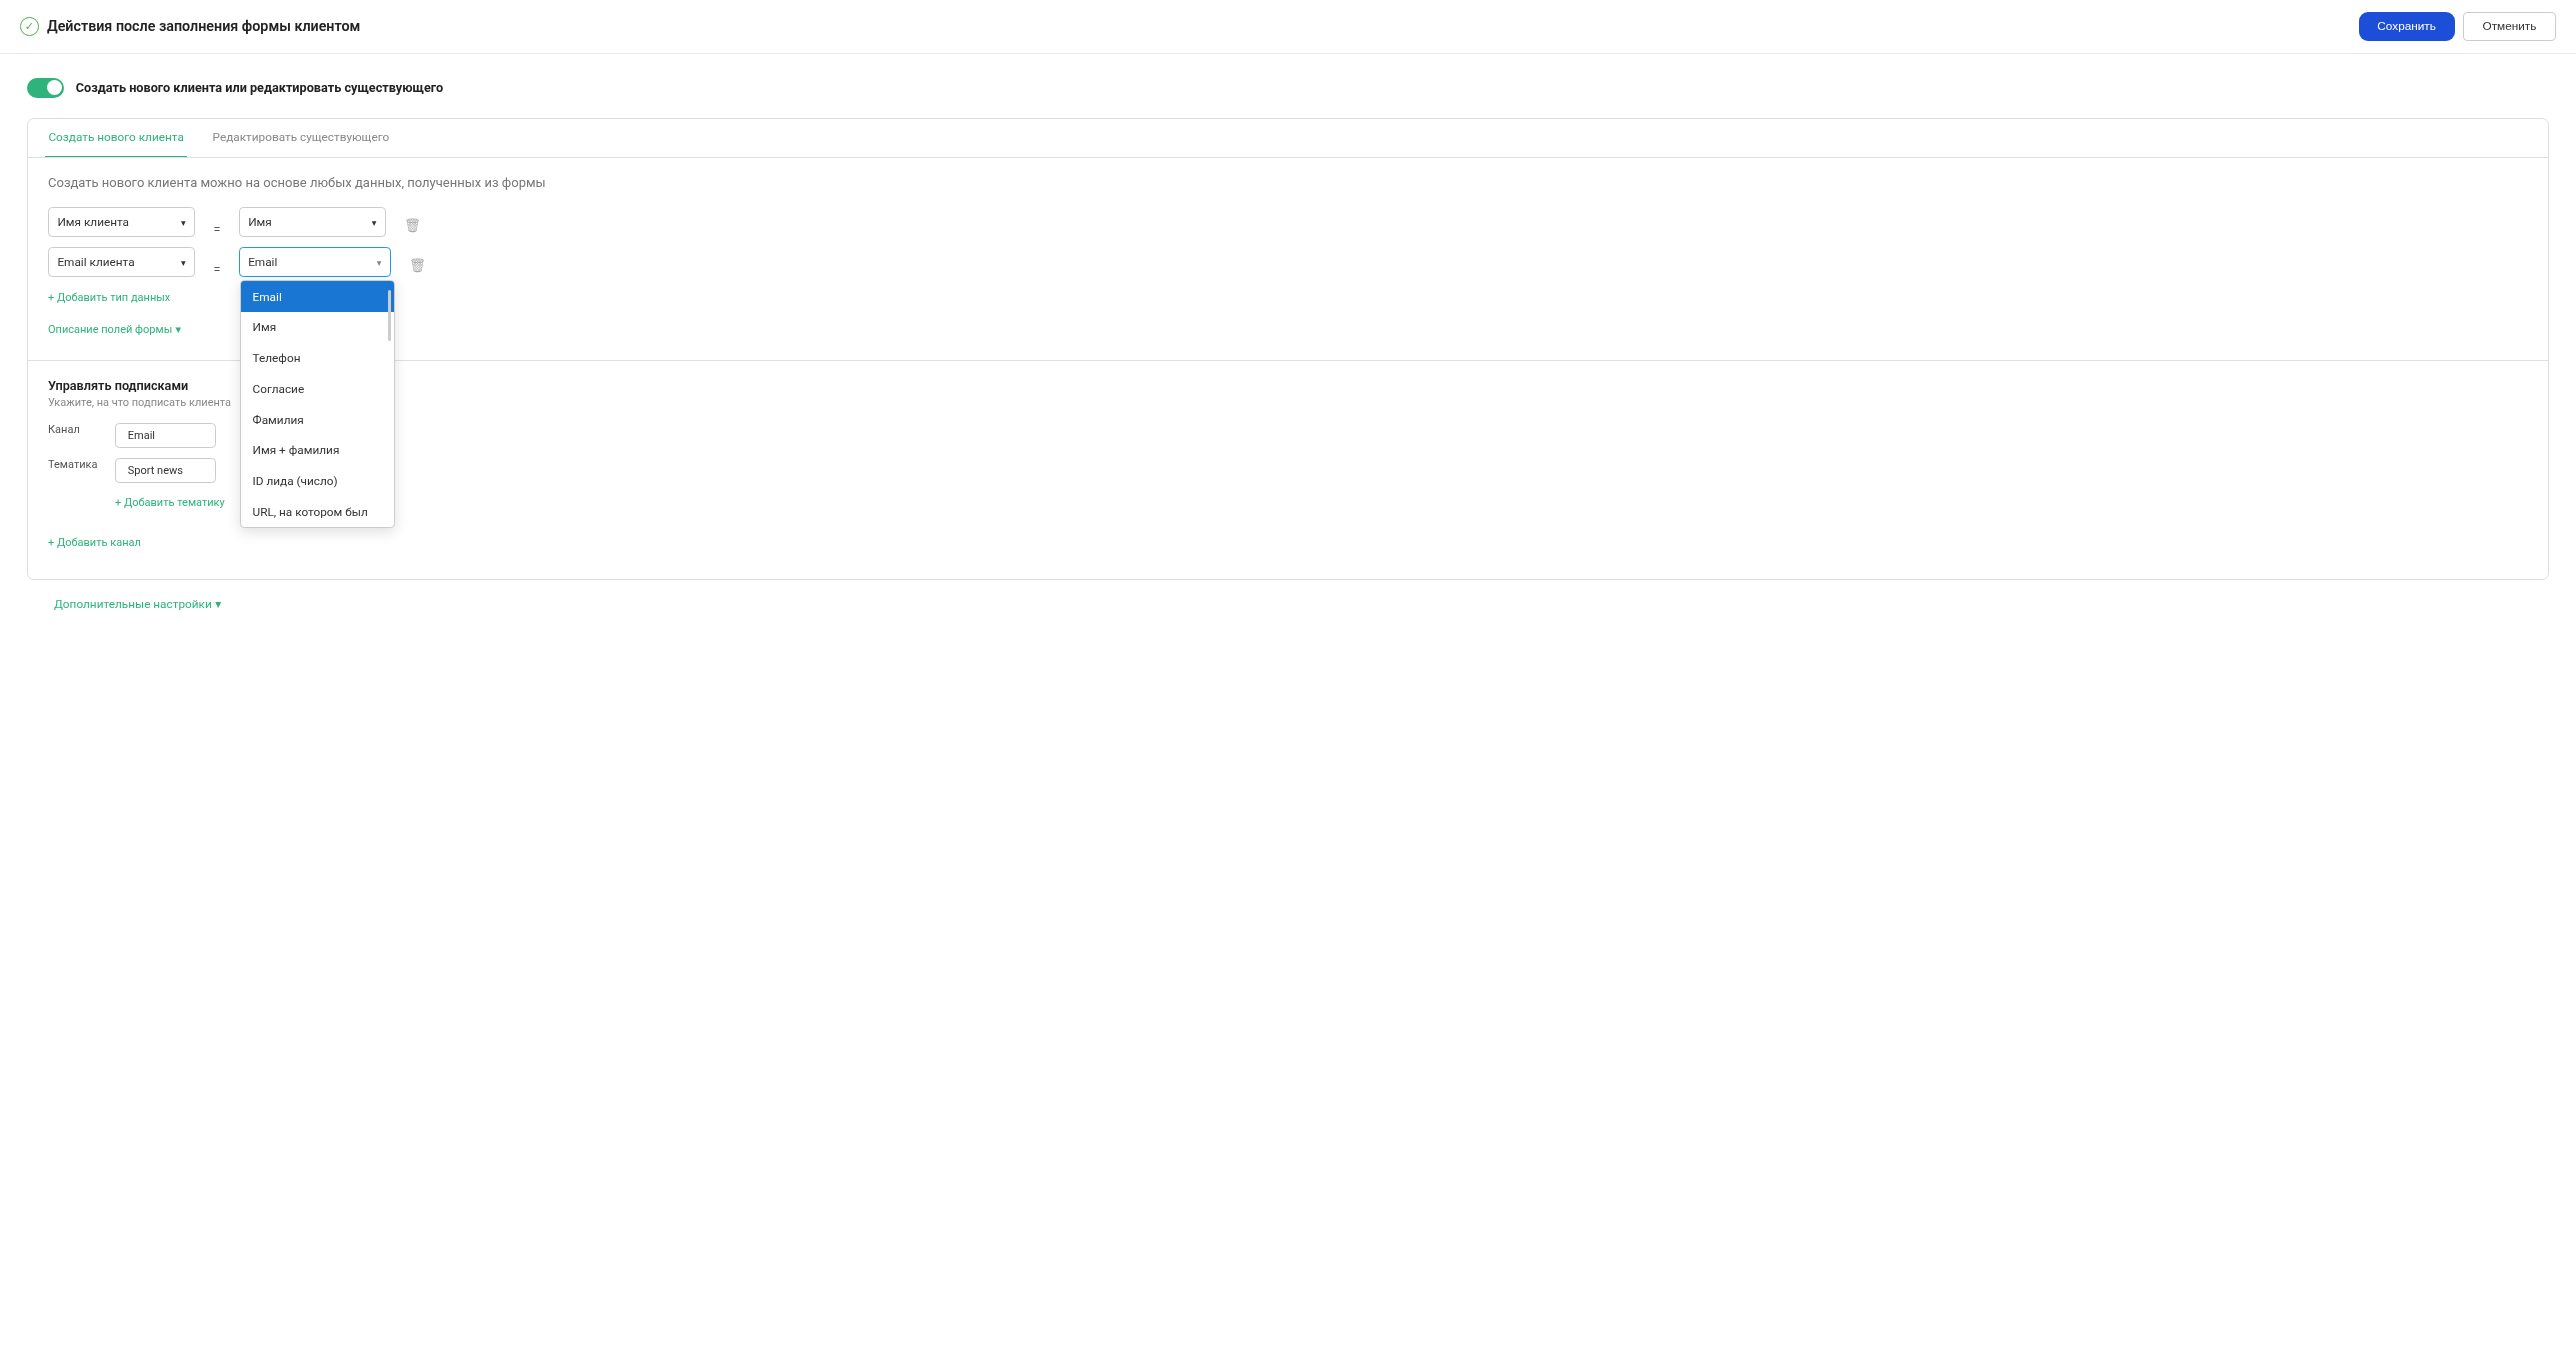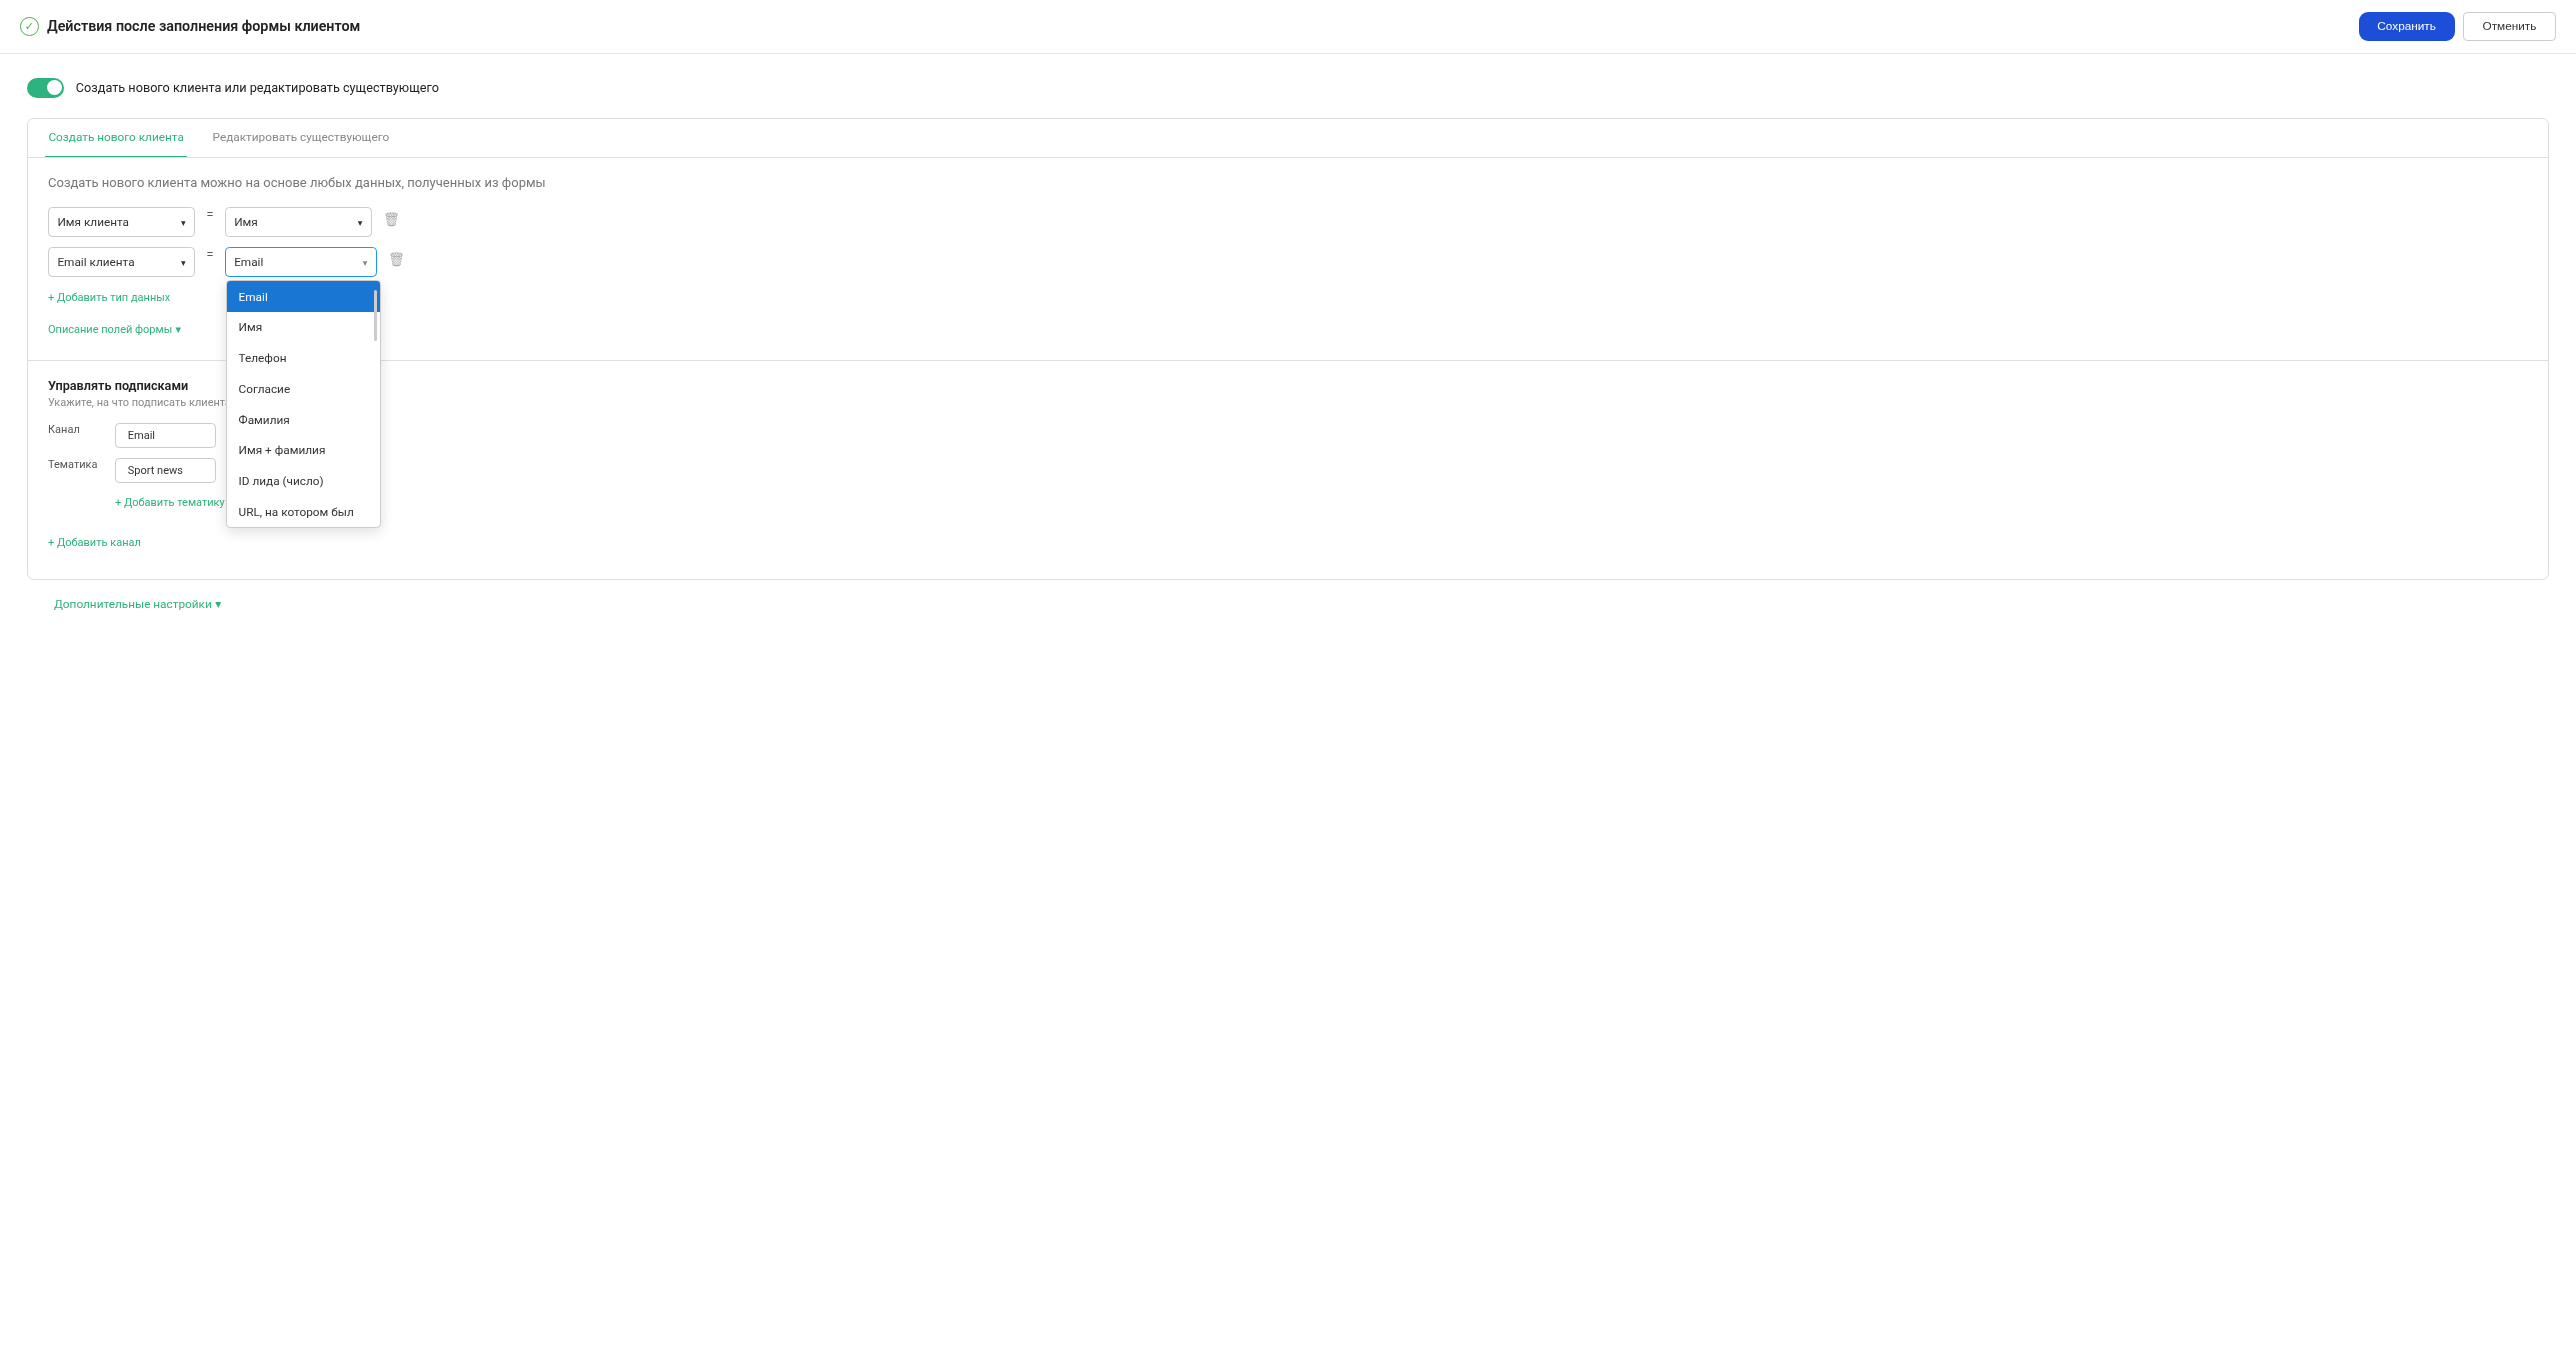--- a/index.html
+++ b/index.html
@@ -93,21 +93,21 @@
       position: absolute;
       right: 2.5px;
       top: 2.5px;
       width: 15px;
       height: 15px;
       background: #fff;
       border-radius: 50%;
     }
     .toggle-label {
       font-size: 12.7px;
-      font-weight: 400;
+      font-weight: 700;
       color: #222;
     }
     
     .main-card {
       background: #fff;
       border: 0.8px solid #ddd;
       border-radius: 6.7px;
       overflow: visible;
     }
     
@@ -147,22 +147,22 @@
     }
     .field-label {
       font-size: 10px;
       color: #888;
       font-weight: 400;
     }
     .field-label-data { width: 147px; }
     .field-label-form { width: 152px; margin-left: 25px; }
     .mapping-row {
       display: flex;
-      align-items: flex-start;
-      gap: 8px;
+      align-items: flex-end;
+      gap: 15px;
       margin-bottom: 10px;
     }
     .select-field {
       width: 147px;
       height: 30px;
       border: 0.8px solid #ccc;
       border-radius: 4.2px;
       padding: 0 8.4px;
       font-size: 11.8px;
       display: flex;

